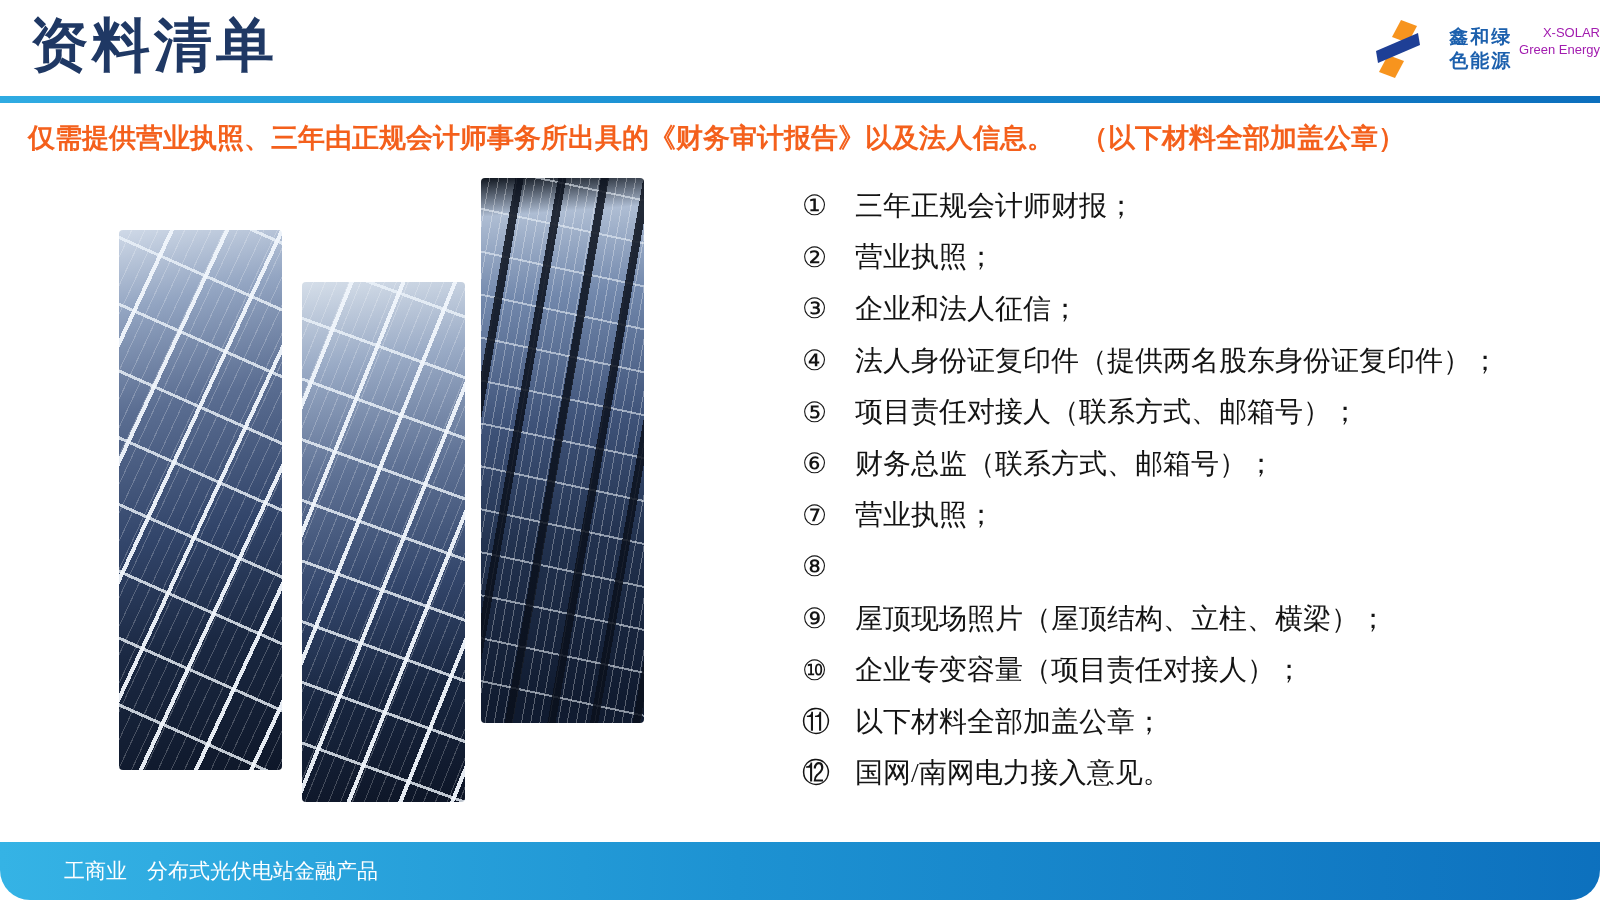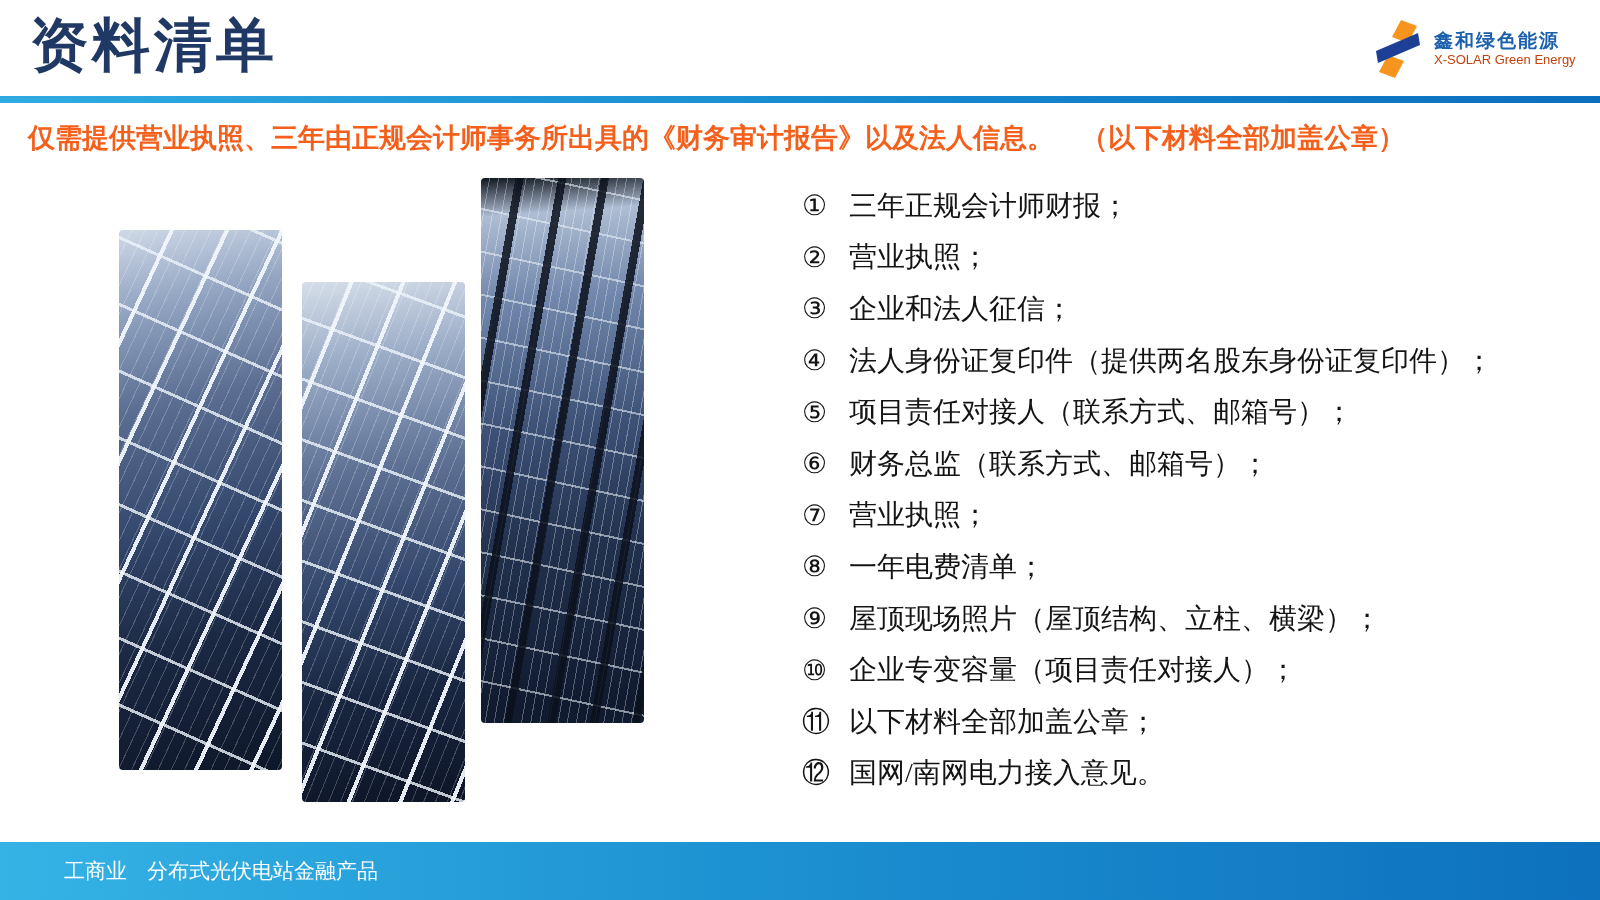--- a/index.html
+++ b/index.html
@@ -1,30 +1,31 @@
 <!DOCTYPE html>
 <html><head>
 <meta charset="utf-8">
 <style>
   html,body{margin:0;padding:0;background:#fff;}
   .slide{
     position:relative;width:1600px;height:900px;background:#ffffff;overflow:hidden;
     font-family:"Liberation Sans",sans-serif;
+    border-radius:30px;
   }
   
   .page-title{
     position:absolute;left:30px;top:6px;
     font-size:58px;font-weight:900;letter-spacing:4px;
     color:#1F3864;line-height:1.35;
   }
   .logo{position:absolute;left:1374px;top:20px;display:flex;align-items:center;gap:12px;}
   .logo-mark{width:48px;height:58px;flex:0 0 auto;}
-  .logo-text{display:flex;flex-direction:column;justify-content:center;}
+  .logo-text{display:flex;justify-content:center;text-align:right;}
   .logo-cn{font-size:19px;font-weight:bold;color:#1c60ad;letter-spacing:2px;line-height:1.25;}
-  .logo-en{font-size:13px;color:#c2410c;line-height:1.3;}
+  .logo-en{font-size:13px;color:#a21caf;line-height:1.3;}
   .rule{
     position:absolute;left:0;top:96px;width:1600px;height:7px;
     background:linear-gradient(90deg,#2FABE2 0%,#1689CF 55%,#0C6FBD 100%);
   }
   
   .subtitle{
     position:absolute;left:28px;top:121px;width:1540px;
     font-size:27px;font-weight:bold;color:#F4601C;line-height:1.3;
   }
   
@@ -53,21 +54,21 @@
       repeating-linear-gradient(12deg, rgba(255,255,255,0) 0 40px, rgba(236,243,250,.55) 40px 42px),
       linear-gradient(176deg,#10161f 0%,#aebdd3 7%,#7288ac 22%,#3e5278 45%,#22324f 66%,#101b30 95%);
   }
   
   .checklist{
     position:absolute;left:802px;top:180px;width:760px;margin:0;padding:0;list-style:none;
     font-family:"Liberation Serif","DejaVu Serif",serif;color:#141414;
   }
   .checklist li{display:flex;align-items:center;height:51.6px;font-size:28px;}
   .checklist .num{flex:0 0 38px;text-align:left;}
-  .checklist .txt{margin-left:9px;letter-spacing:0px;}
+  .checklist .txt{margin-left:15px;letter-spacing:0px;}
   
   .footer{
     position:absolute;left:0;top:842px;width:1600px;height:58px;
     background:linear-gradient(90deg,#35B3E5 0%,#1D92D2 45%,#0C6FBD 100%);
     display:flex;align-items:center;color:#ffffff;font-size:21px;padding-left:40px;
   }
   .footer .seg1{margin-left:24px;}
   .footer .seg2{margin-left:20px;}
 </style>
 </head>
@@ -121,21 +122,20 @@
     <li>
         <span class="num">⑥</span>
         <span class="txt">财务总监（联系方式、邮箱号）；</span>
       </li>
     <li>
         <span class="num">⑦</span>
         <span class="txt">营业执照；</span>
       </li>
     <li>
         <span class="num">⑧</span>
-        <span class="txt">一年电费清单；</span>
       </li>
     <li>
         <span class="num">⑨</span>
         <span class="txt">屋顶现场照片（屋顶结构、立柱、横梁）；</span>
       </li>
     <li>
         <span class="num">⑩</span>
         <span class="txt">企业专变容量（项目责任对接人）；</span>
       </li>
     <li>

